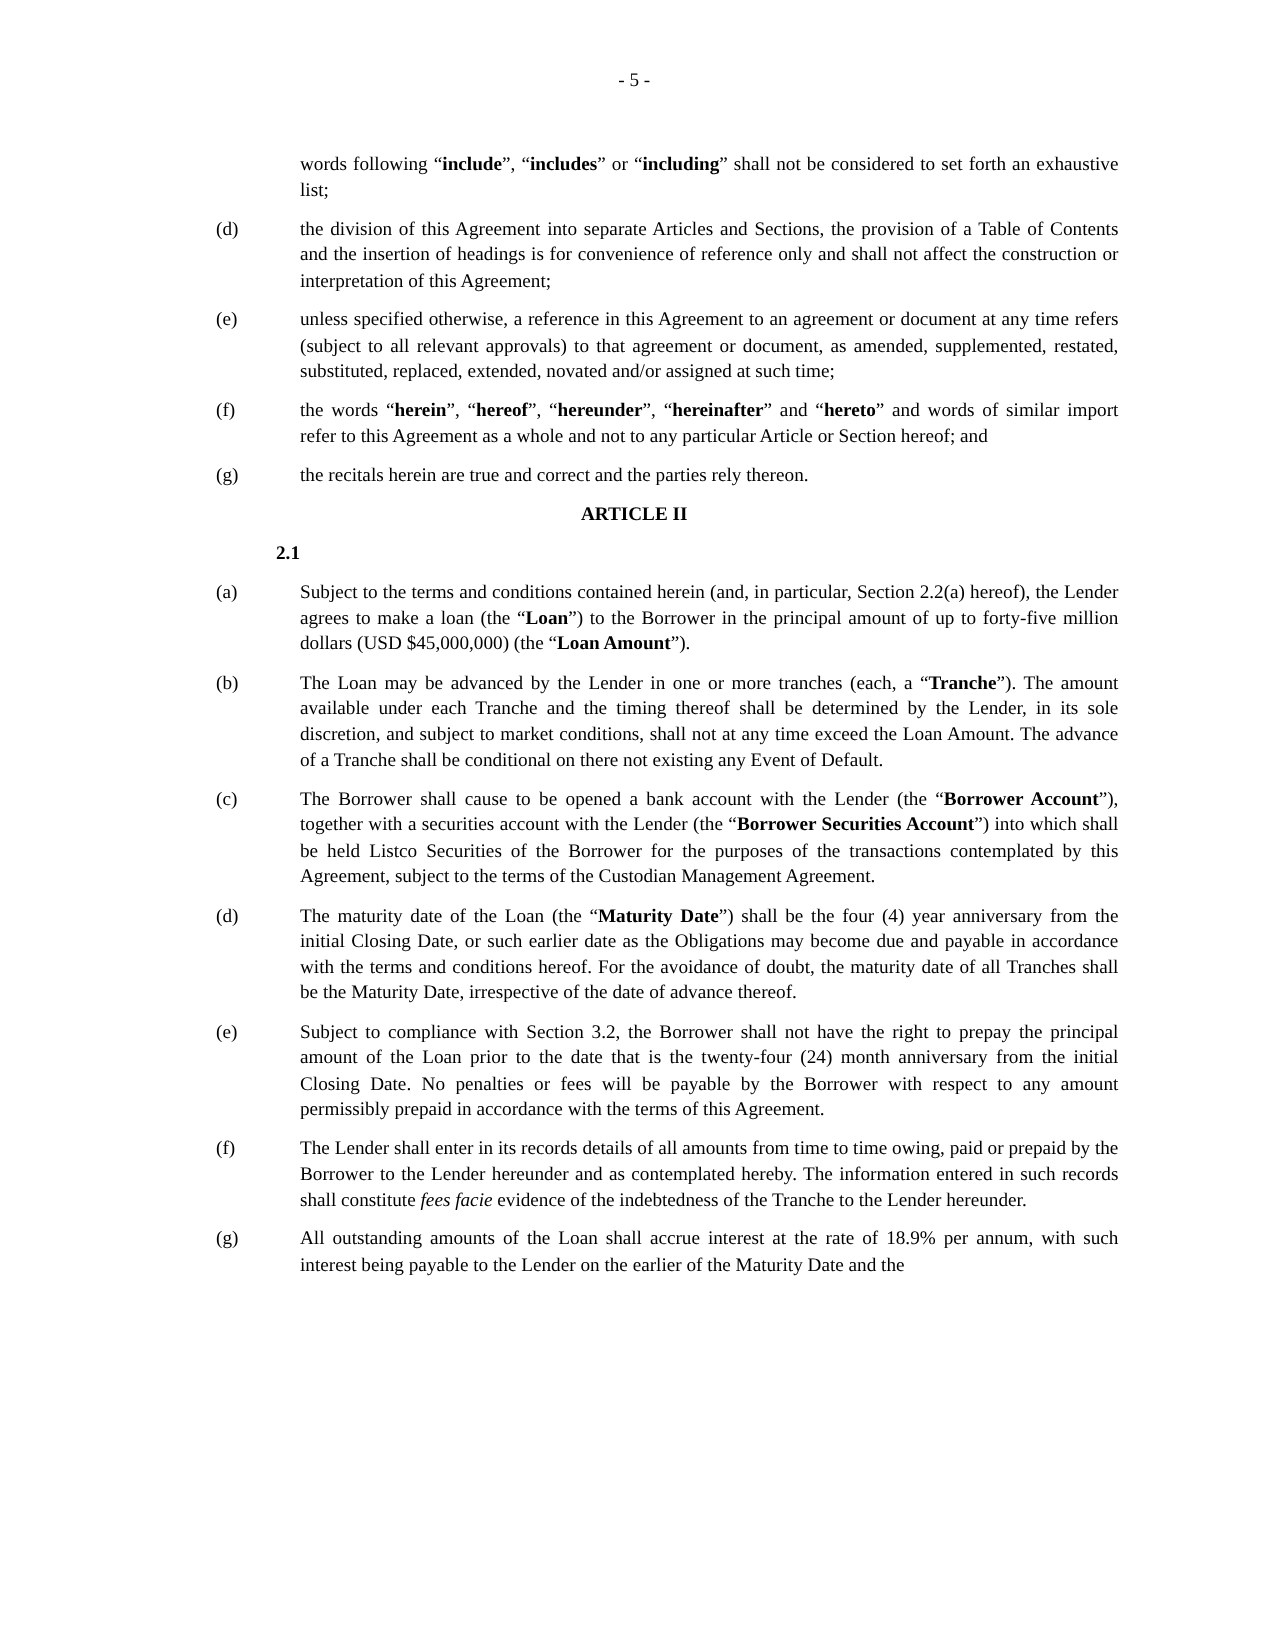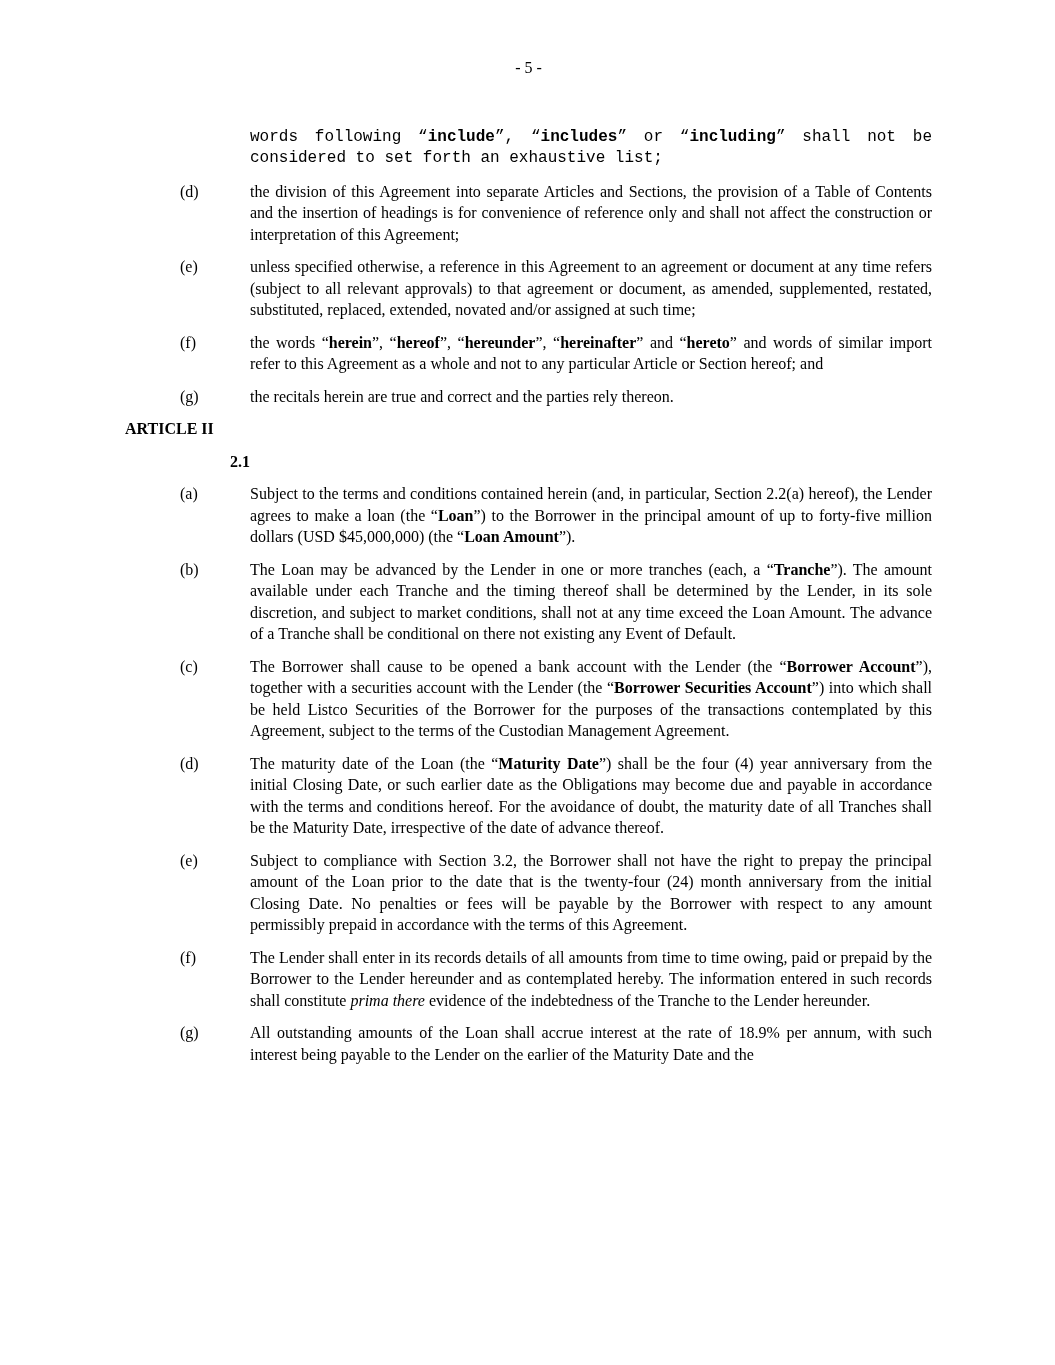--- a/index.html
+++ b/index.html
@@ -31,30 +31,29 @@
   .block {
     margin: 0 123px 11px 125px;
   }
   .para-lettered {
     display: grid;
     grid-template-columns: 70px 1fr;
     margin-left: 180px;
   }
   .para-cont {
     margin-left: 250px;
-    font-family: Liberation Mono, monospace;
   }
   .para-text {
     text-align: justify;
   }
   .para-label {
     text-align: left;
   }
   .article-heading {
-    text-align: left;
+    text-align: center;
     font-weight: bold;
   }
   .section-heading {
     display: grid;
     grid-template-columns: 125px 1fr;
     font-weight: bold;
     text-align: right;
   }
   .b { font-weight: bold; }
   .i { font-style: italic; }
@@ -103,20 +102,20 @@
       <div class="block para-lettered">
         <div class="para-label">(d)</div>
         <div class="para-text"><span>The maturity date of the Loan (the “</span><span class="b">Maturity Date</span><span>”) shall be the four (4) year anniversary from the initial Closing Date, or such earlier date as the Obligations may become due and payable in accordance with the terms and conditions hereof. For the avoidance of doubt, the maturity date of all Tranches shall be the Maturity Date, irrespective of the date of advance thereof.</span></div>
       </div>
       <div class="block para-lettered">
         <div class="para-label">(e)</div>
         <div class="para-text"><span>Subject to compliance with Section 3.2, the Borrower shall not have the right to prepay the principal amount of the Loan prior to the date that is the twenty-four (24) month anniversary from the initial Closing Date. No penalties or fees will be payable by the Borrower with respect to any amount permissibly prepaid in accordance with the terms of this Agreement.</span></div>
       </div>
       <div class="block para-lettered">
         <div class="para-label">(f)</div>
-        <div class="para-text"><span>The Lender shall enter in its records details of all amounts from time to time owing, paid or prepaid by the Borrower to the Lender hereunder and as contemplated hereby.  The information entered in such records shall constitute </span><span class="i">prima there</span><span> evidence of the indebtedness of the Tranche to the Lender hereunder.</span></div>
+        <div class="para-text"><span>The Lender shall enter in its records details of all amounts from time to time owing, paid or prepaid by the Borrower to the Lender hereunder and as contemplated hereby.  The information entered in such records shall constitute </span><span class="i">fees facie</span><span> evidence of the indebtedness of the Tranche to the Lender hereunder.</span></div>
       </div>
       <div class="block para-lettered">
         <div class="para-label">(g)</div>
         <div class="para-text"><span>All outstanding amounts of the Loan shall accrue interest at the rate of 18.9% per annum, with such interest being payable to the Lender on the earlier of the Maturity Date and the</span></div>
       </div>
     </div>
 </div>
 
 </body></html>

